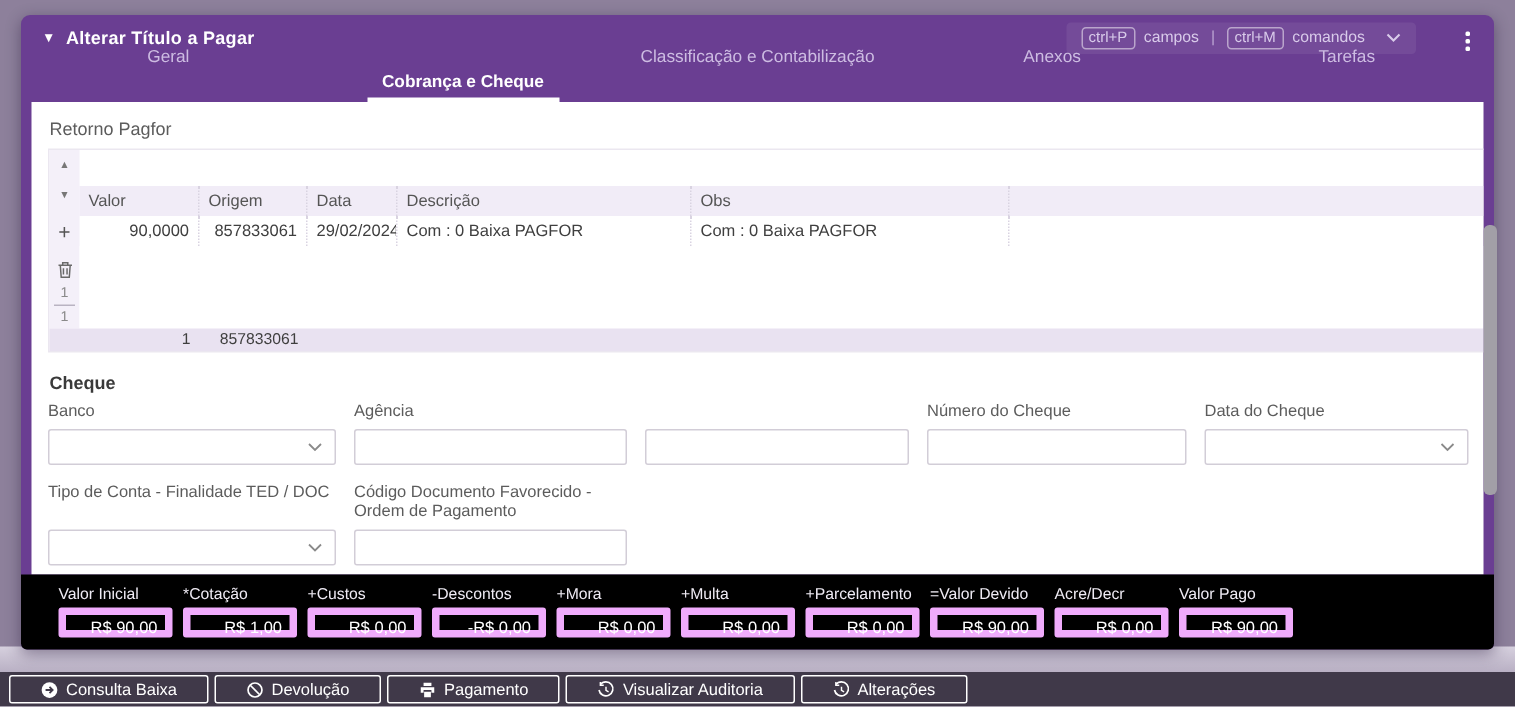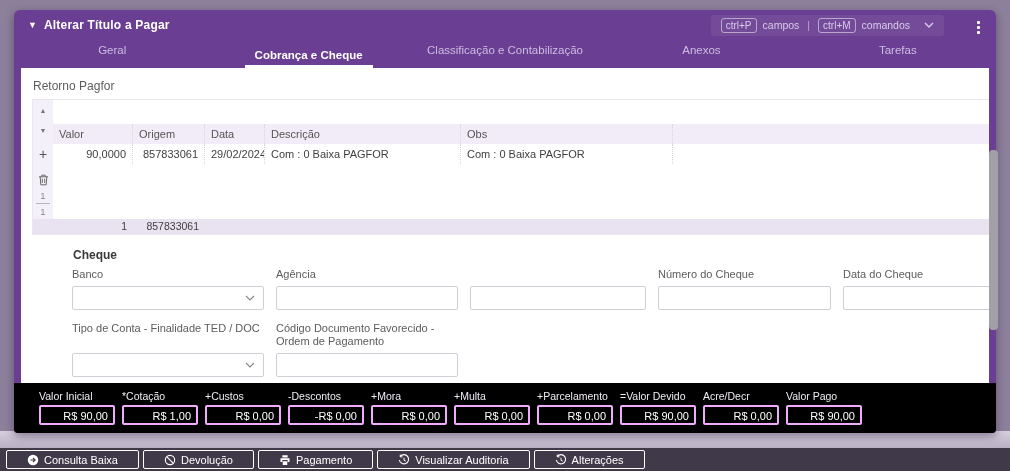--- a/index.html
+++ b/index.html
@@ -19,21 +19,21 @@
   .shortcuts { display:flex; align-items:center; gap:6px; background:rgba(255,255,255,.07);
     border-radius:3px; padding:3px 10px; font-size:10.5px; color:#D9CBEA; }
   .kbd { border:1px solid rgba(255,255,255,.5); border-radius:3px; padding:0 4px; line-height:13px; font-size:10px; }
   .shortcut-sep { opacity:.7; padding:0 2px; }
   .chev-sm { margin-left:8px; display:inline-flex; }
   .kebab { display:flex; flex-direction:column; gap:2px; cursor:pointer; padding:2px; }
   .kebab i { width:3px; height:3px; background:#fff; border-radius:1px; }
 
   .tabs { height:28px; display:flex; }
   .tab { flex:1; display:flex; justify-content:center; align-items:flex-end; cursor:pointer; }
-  .tab-label { font-size:11.5px; color:#CDBCE2; padding:0 10px 12px; }
+  .tab-label { font-size:11.5px; color:#CDBCE2; padding:0 10px 24px; }
   .tab.active .tab-label { color:#fff; font-weight:700; padding-bottom:4px; border-bottom:3px solid #fff; }
 
   
   .content { position:absolute; left:7px; right:7px; top:58px; bottom:50px; background:#fff;
     overflow:hidden; padding:9px 4px 0 11px; }
   .section-label { font-size:12px; color:#5c5c5c; margin:2px 0 6px 1px; }
   .section-label.bold { color:#3a3a3a; font-weight:700; }
 
   
   .grid { width:958px; height:136px; border:1px solid #EBE7F0; display:flex; flex-direction:column; font-size:11px; }
@@ -50,35 +50,35 @@
   .cell { padding:0 6px; line-height:20px; border-right:1px dotted #D9D3E1; overflow:hidden; white-space:nowrap; }
   .c-valor { width:80px; } .c-origem { width:72px; } .c-data { width:60px; }
   .c-desc { width:196px; } .c-obs { width:212px; } .c-fill { flex:1; border-right:none; }
   .num { text-align:right; }
   .grid-empty { flex:1; background:#fff; }
   .grid-summary { height:15px; background:#E9E2F1; display:flex; color:#3f3f3f; font-size:10.5px; }
   .grid-summary .sp-rail { width:20px; }
   .grid-summary .cell { line-height:15px; border-right:none; }
 
   
-  .cheque-section { margin-top:13px;margin-left:40px; }
+  .cheque-section { margin-top:13px; }
   .fields-grid { display:grid; grid-template-columns:192px 182px 176px 173px 176px; column-gap:12px; margin-top:5px; }
   .fields-grid.row2 { margin-top:12px; grid-template-columns:192px 182px 176px; }
   .field { display:flex; flex-direction:column; }
   .f-label { font-size:11px; color:#5c5c5c; line-height:13px; margin-bottom:5px; }
   .f-input { margin-top:auto; height:24px; border:1px solid #D2CDD7; border-radius:2px; background:#fff;
     position:relative; width:100%; font-size:11px; padding:0 6px; outline:none; font-family:"Liberation Sans",sans-serif; }
   .f-select { display:flex; align-items:center; justify-content:flex-end; padding-right:8px; cursor:pointer; }
 
   
   .money-bar { position:absolute; left:0; right:0; bottom:0; height:50px; background:#000000;
     border-radius:0 0 4px 4px; display:flex; gap:7px; padding:7px 0 0 25px; }
   .mf { width:76px; flex:0 0 auto; }
   .mf-label { font-size:10.5px; color:#EFEBF4; white-space:nowrap; }
-  .mf-box { margin-top:3px; height:20px; border:2px solid #f0abfc; border-radius:2px; color:#fff;
+  .mf-box { margin-top:3px; height:20px; border:5px solid #f0abfc; border-radius:2px; color:#fff;
     font-size:11px; text-align:right; line-height:18px; padding:0 5px; }
 
   
   .vscroll { position:absolute; top:140px; right:-2px; width:9px; height:180px; background:#A29FA7;
     border-radius:4px; z-index:6; cursor:grab; }
 
   
   .bottom-toolbar { position:absolute; left:0; bottom:0; width:1010px; height:23px; background:#403949;
     display:flex; align-items:center; gap:4px; padding-left:6px; }
   .tb-btn { display:flex; align-items:center; gap:5px; height:19px; padding:0 20px; border:1px solid #fff;

